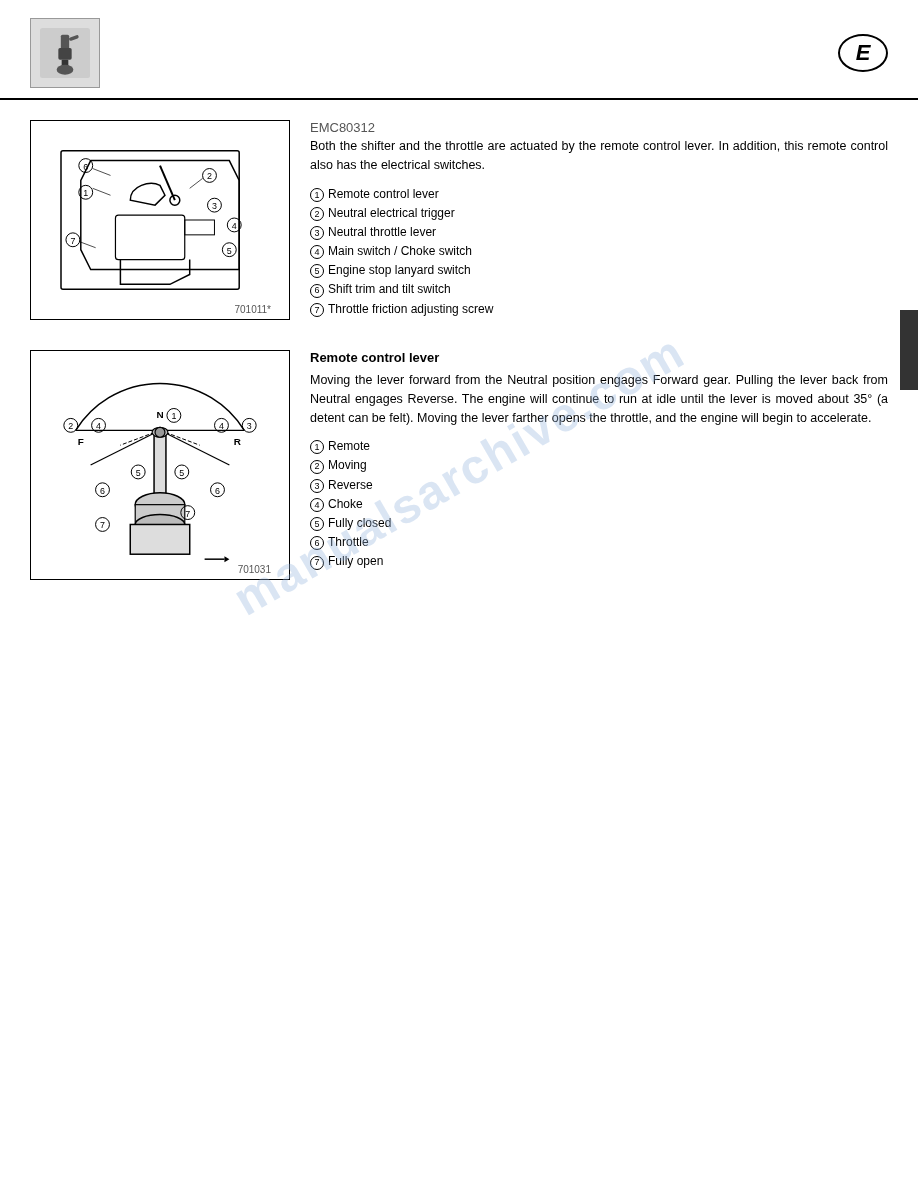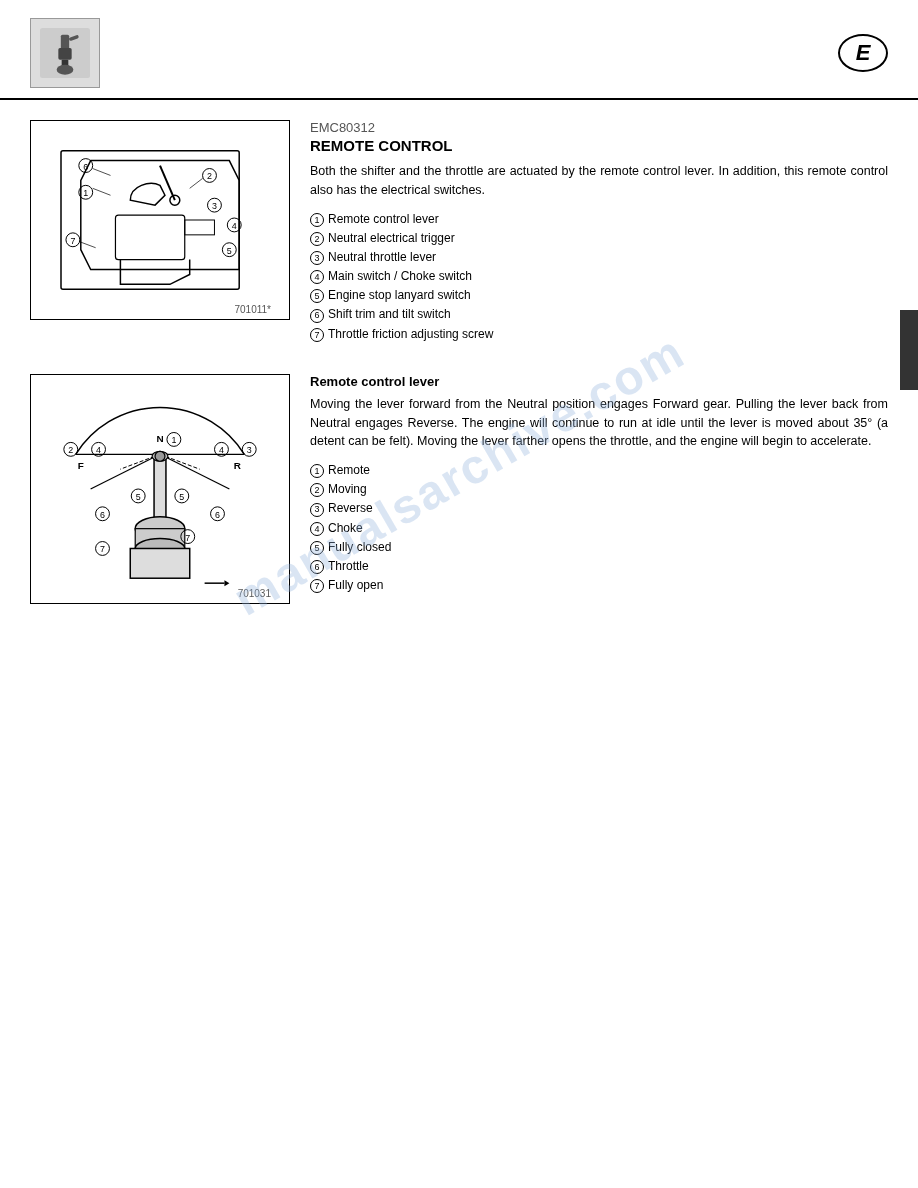--- a/index.html
+++ b/index.html
@@ -297,21 +297,20 @@
           <line x1="62" y1="68" x2="80" y2="75" stroke="#000" stroke-width="0.7"></line>
           <line x1="173" y1="58" x2="160" y2="68" stroke="#000" stroke-width="0.7"></line>
           <line x1="62" y1="48" x2="80" y2="55" stroke="#000" stroke-width="0.7"></line>
           <line x1="49" y1="122" x2="65" y2="128" stroke="#000" stroke-width="0.7"></line>
         </svg>
         <span class="diagram-label">701011*</span>
       </div>
 
       <div class="text-section">
         <div class="emc-code">EMC80312</div>
-        <div class="section-title">REMOTE CONTROL</div>
         <div class="section-body">Both the shifter and the throttle are actuated by the remote control lever. In addition, this remote control also has the electrical switches.</div>
         <ul class="numbered-list">
           <li>
             <span class="num-circle">1</span>
             <span>Remote control lever</span>
           </li>
           <li>
             <span class="num-circle">2</span>
             <span>Neutral electrical trigger</span>
           </li>

